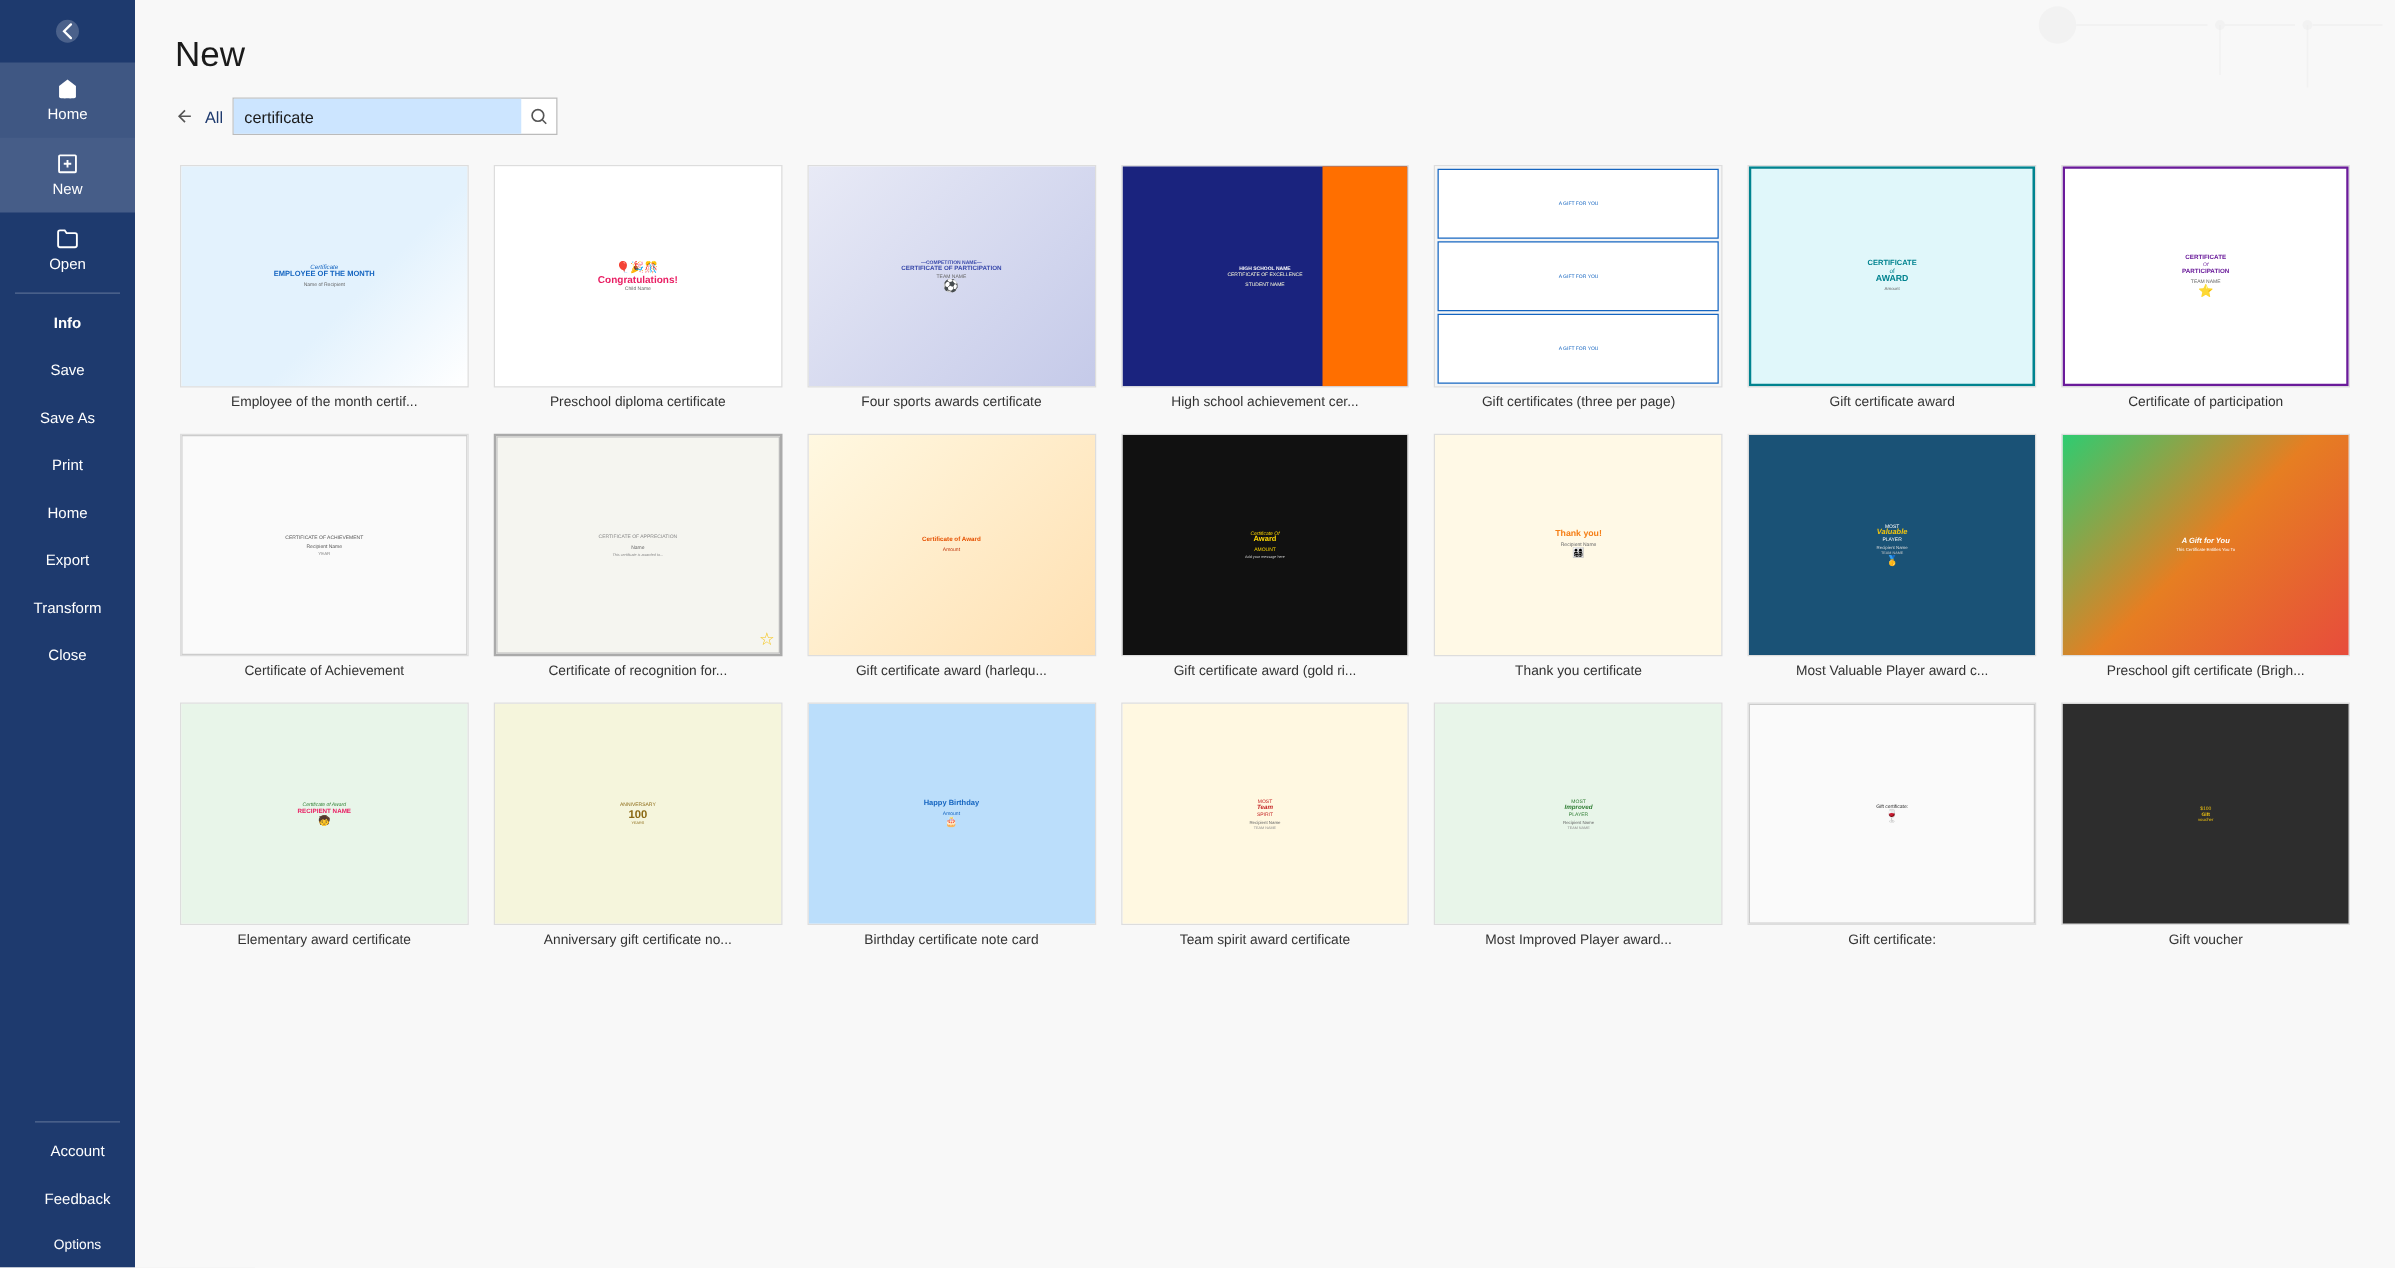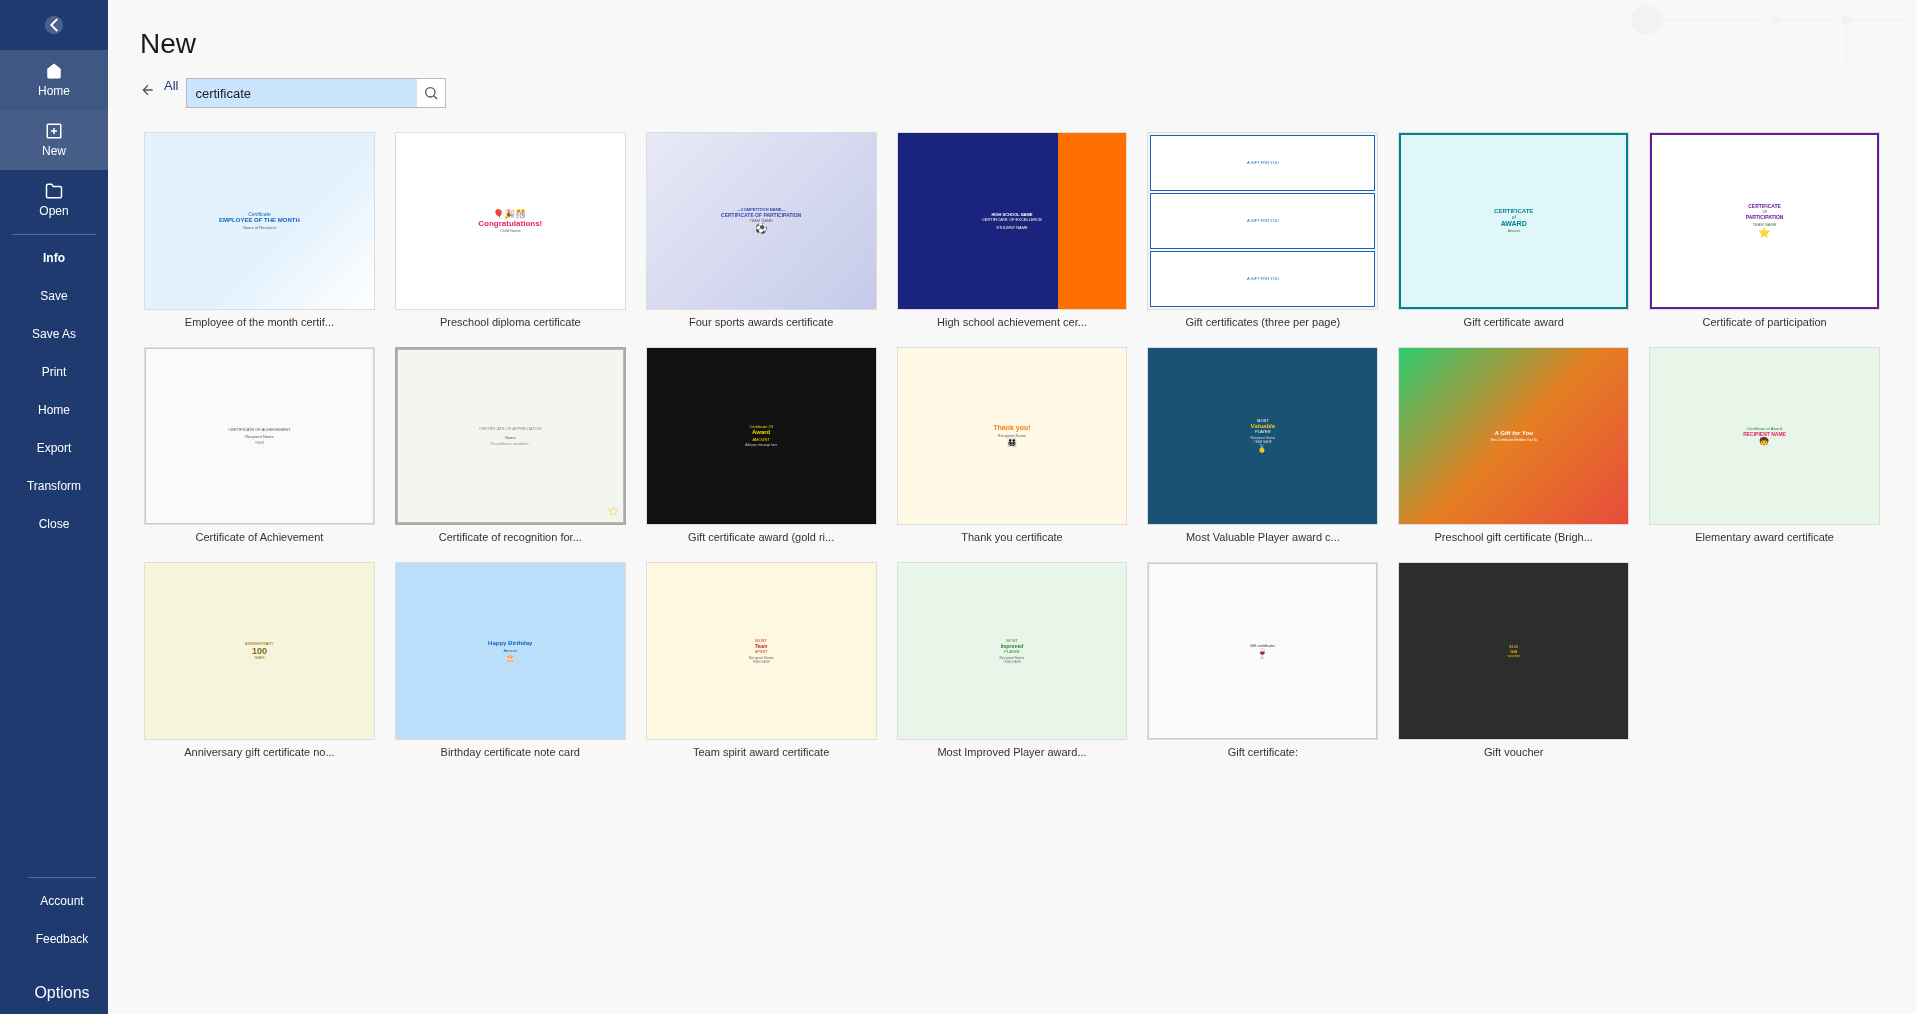--- a/index.html
+++ b/index.html
@@ -47,21 +47,21 @@
       padding: 28px 32px 28px 32px;
       position: relative;
     }
     .page-title {
       font-size: 28px;
       font-weight: 300;
       color: #1a1a1a;
       margin-bottom: 18px;
     }
     .search-bar {
-      display: flex; align-items: flex-start; gap: 0;
+      display: flex; align-items: center; gap: 0;
       margin-bottom: 20px;
     }
     .search-back-btn {
       background: none; border: none; cursor: pointer;
       display: flex; align-items: center; padding: 4px 8px 4px 0;
       color: #555;
     }
     .search-back-btn svg { width: 16px; height: 16px; }
     .all-link {
       font-size: 13px; color: #1e3a6e; cursor: pointer; margin-right: 8px;
@@ -196,21 +196,21 @@
 
   <div class="sidebar-bottom">
     <hr class="sidebar-divider">
     <div class="sidebar-nav-item">
       <span style="color:white;font-size:12px;">Account</span>
     </div>
     <div class="sidebar-nav-item">
       <span style="color:white;font-size:12px;">Feedback</span>
     </div>
     <div class="sidebar-nav-item">
-      <span style="color:white;font-size:16px;margin-top:14px;">Options</span>
+      <span style="color:white;font-size:11px;">Options</span>
     </div>
   </div>
 </div>
 
 <div class="main-content">
 
   <svg class="bg-decoration" viewBox="0 0 400 80">
     <circle cx="130" cy="20" r="15" fill="#999" opacity="0.4"></circle>
     <line x1="145" y1="20" x2="250" y2="20" stroke="#999" stroke-width="1.5" opacity="0.4"></line>
     <circle cx="260" cy="20" r="4" fill="#999" opacity="0.4"></circle>
@@ -339,20 +339,29 @@
     <div style="font-size:4px;color:#888;text-align:center;">CERTIFICATE OF APPRECIATION</div>
     <div style="font-size:4px;color:#666;text-align:center;margin-top:4px;">Name</div>
     <div style="font-size:3px;color:#888;text-align:center;margin-top:2px;font-style:italic;">This certificate is awarded to...</div>
   </div>
           <span class="star-badge">☆</span>
         </div>
         <div class="template-label">Certificate of recognition for...</div>
       </div>
       <div class="template-item">
         <div class="template-thumb">
+          <div style="width:100%;height:100%;background:linear-gradient(135deg,#fff8e1,#ffe0b2);display:flex;flex-direction:column;align-items:center;justify-content:center;padding:4px;">
+    <div style="font-size:5px;color:#e65100;font-weight:bold;text-align:center;">Certificate of Award</div>
+    <div style="font-size:4px;color:#bf360c;text-align:center;margin-top:2px;">Amount</div>
+  </div>
+        </div>
+        <div class="template-label">Gift certificate award (harlequ...</div>
+      </div>
+      <div class="template-item">
+        <div class="template-thumb">
           <div style="width:100%;height:100%;background:#111;display:flex;flex-direction:column;align-items:center;justify-content:center;padding:4px;">
     <div style="font-size:4px;color:#ffd700;text-align:center;font-style:italic;">Certificate Of</div>
     <div style="font-size:6px;color:#ffd700;font-weight:bold;text-align:center;">Award</div>
     <div style="font-size:4px;color:#ffd700;text-align:center;margin-top:2px;">AMOUNT</div>
     <div style="font-size:3px;color:#ccc;text-align:center;margin-top:1px;">Add your message here</div>
   </div>
         </div>
         <div class="template-label">Gift certificate award (gold ri...</div>
       </div>
       <div class="template-item">

